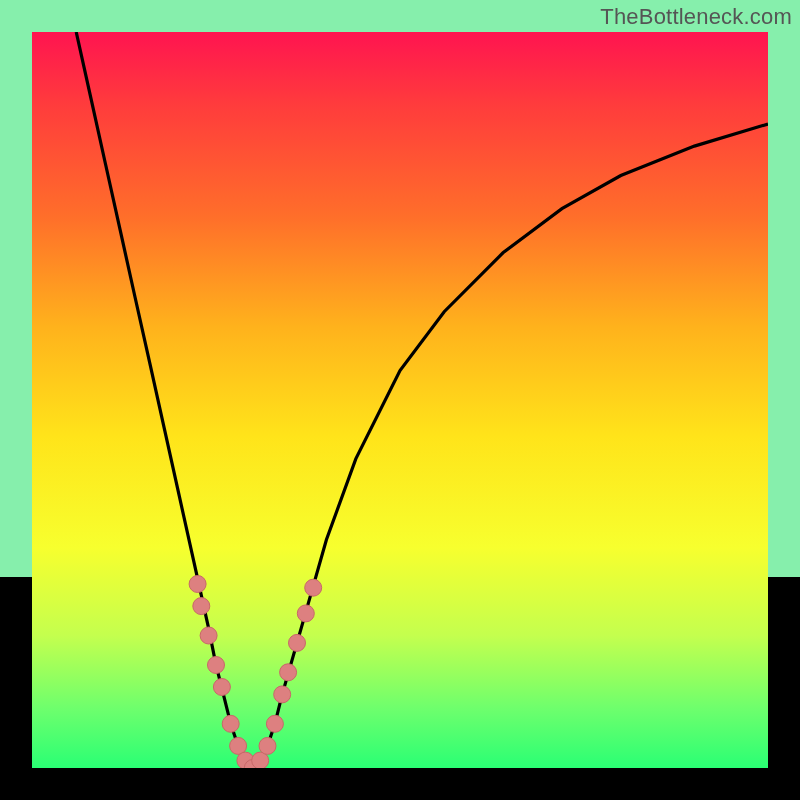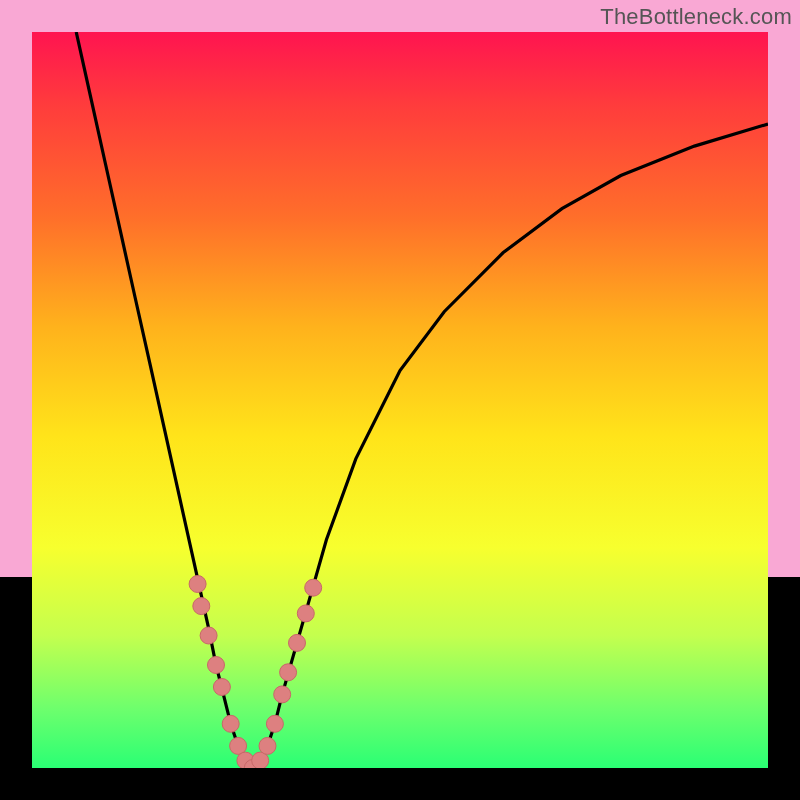--- a/index.html
+++ b/index.html
@@ -9,21 +9,21 @@
     height: 800px;
     background: #000;
     font-family: Arial, Helvetica, sans-serif;
     overflow: hidden;
   }
   .frame {
     position: absolute;
     top: 0; left: 0;
     width: 800px;
     height: 577px;
-    background: #f9a8d4;
+    background: #86efac;
   }
   .plot-area {
     position: absolute;
     left: 32px;
     top: 32px;
     width: 736px;
     height: 736px;
     
     background: linear-gradient(
       to bottom,

